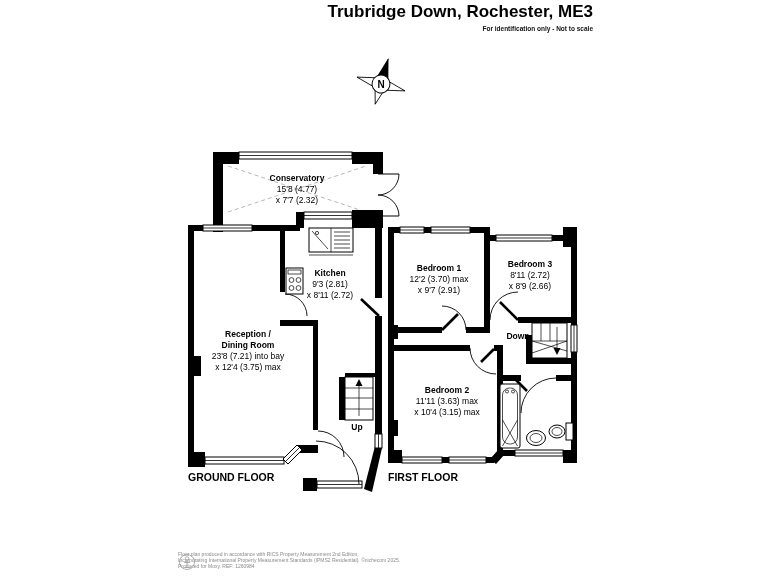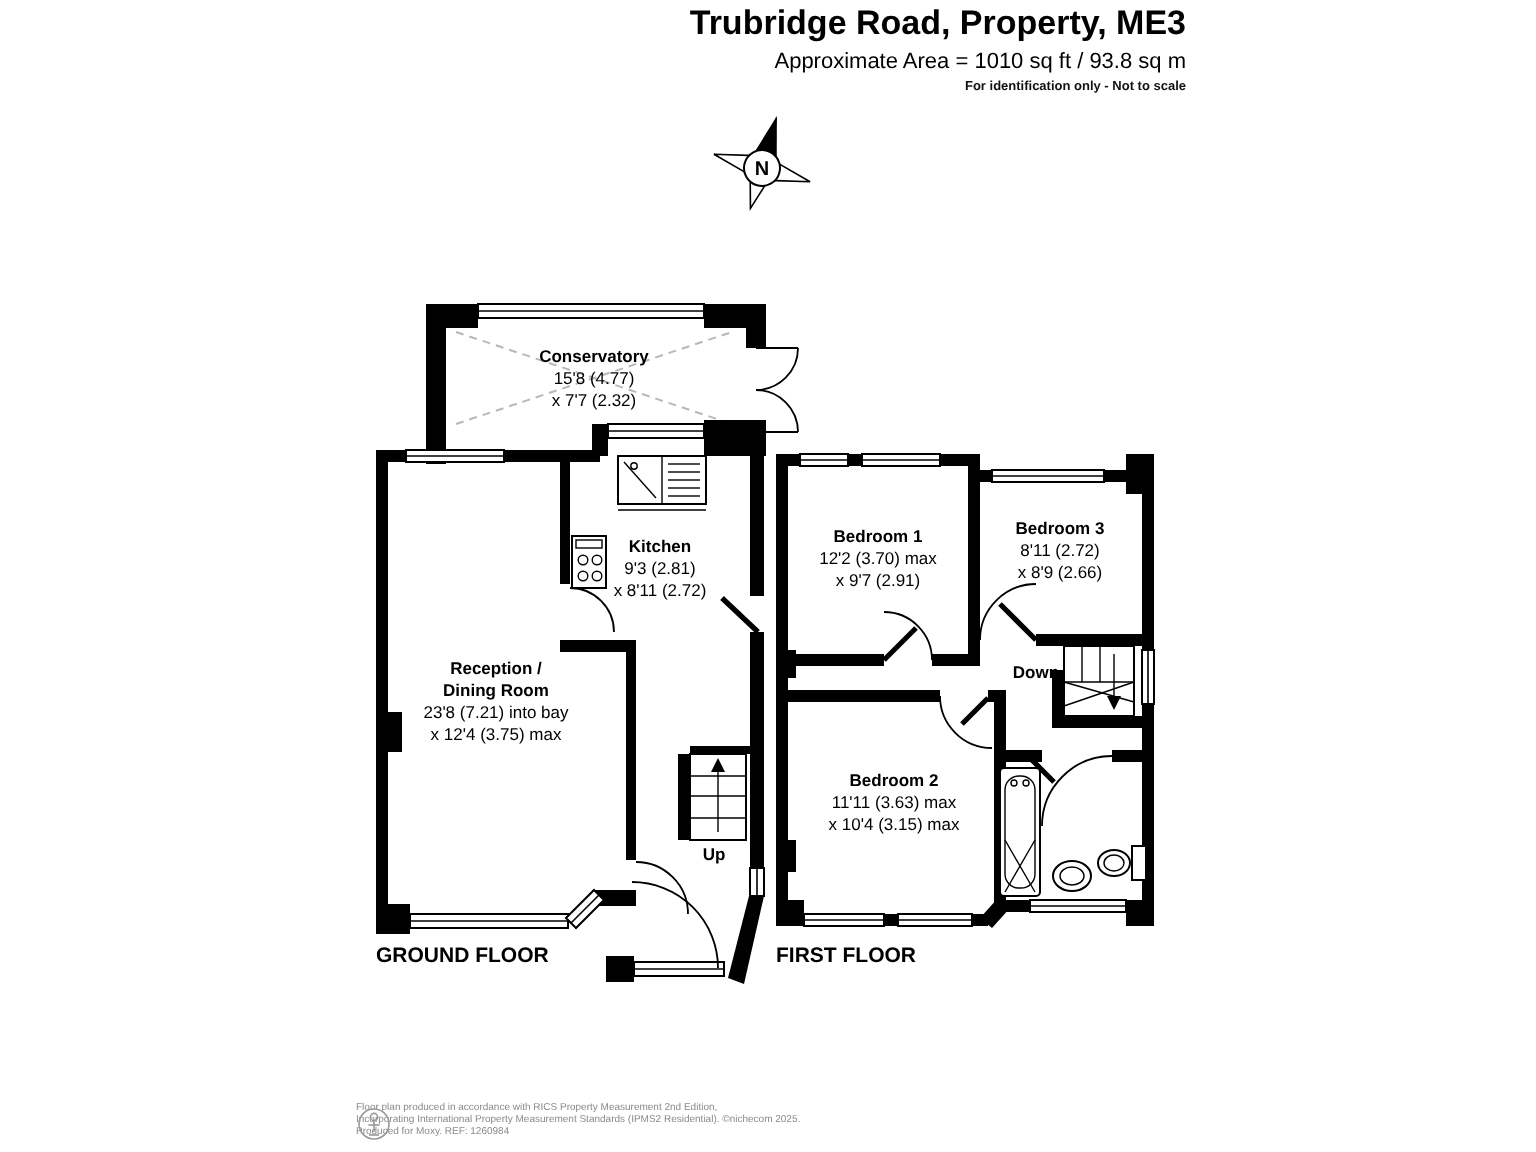--- a/index.html
+++ b/index.html
@@ -26,22 +26,21 @@
   .compass-n{font:bold 10px "Liberation Sans",sans-serif;text-anchor:middle;fill:#000;}
   .ftr{position:absolute;left:178px;top:551px;display:flex;align-items:center;gap:5px;}
   .ftr .txt{font-size:5px;line-height:6px;color:#8a8a8a;}
 </style>
 </head>
 <body>
 
 <div class="page">
 
   <div class="hdr">
-    <div class="t">Trubridge Road, Property, ME3</div>
-    <div class="a">Approximate Area = 1010 sq ft / 93.8 sq m</div>
+    <div class="t">Trubridge Down, Rochester, ME3</div>
     <div class="n">For identification only - Not to scale</div>
   </div>
 
   <svg width="768" height="576" viewBox="0 0 768 576">
 
     <g transform="translate(381,84) rotate(16)">
       <line x1="0" y1="-26" x2="0" y2="21" class="thin7"></line>
       <line x1="-24" y1="0" x2="24" y2="0" class="thin7"></line>
       <polygon points="25,0 5,-5 5,5" fill="#fff" stroke="#000" stroke-width="0.8"></polygon>
       <polygon points="-25,0 -5,-5 -5,5" fill="#fff" stroke="#000" stroke-width="0.8"></polygon>

